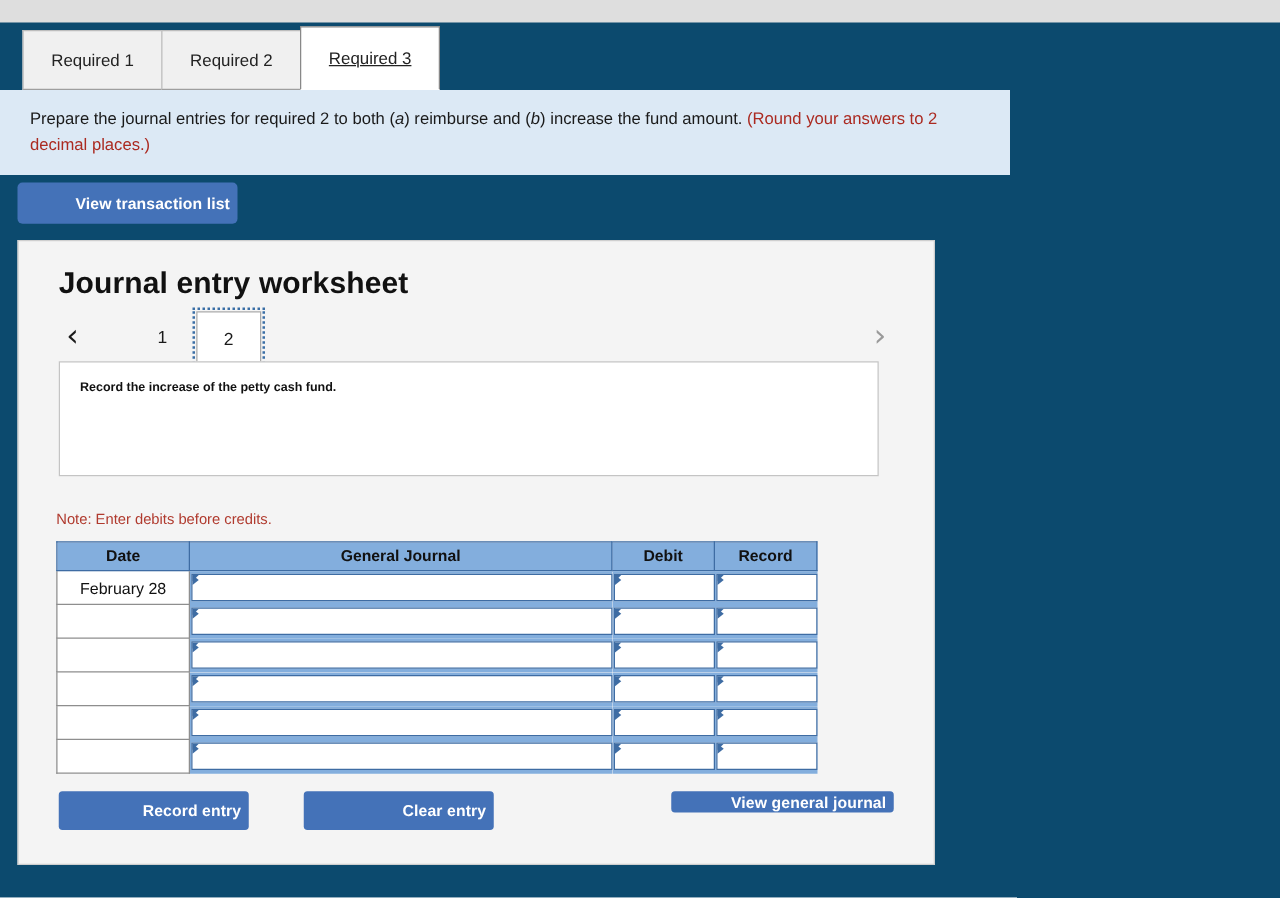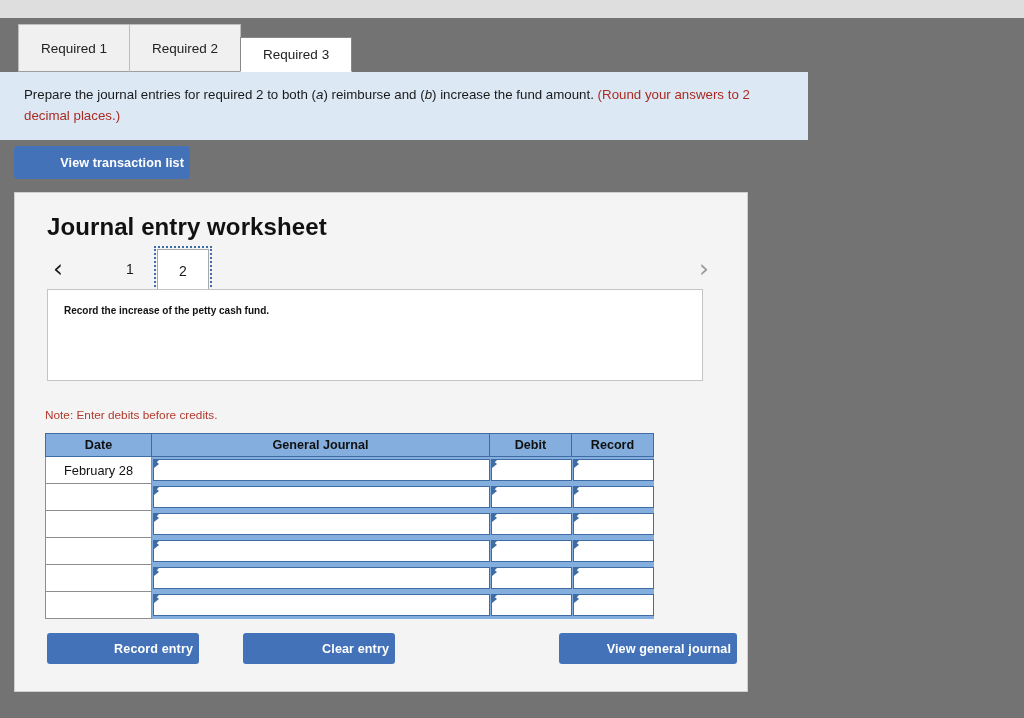--- a/index.html
+++ b/index.html
@@ -6,21 +6,21 @@
     margin: 0;
     padding: 0;
     background: #ffffff;
     font-family: "Liberation Sans", sans-serif;
   }
   #page {
     position: relative;
     width: 1024px;
     height: 718px;
     overflow: hidden;
-    background: #737373;
+    background: #0c4a6e;
   }
 
   
   .top-strip {
     position: absolute;
     left: 0; top: 0;
     width: 1024px; height: 18px;
     background: #dedede;
   }
 
@@ -43,23 +43,24 @@
     color: #222222;
     background: #f0f0f0;
     border: 1px solid #bdbdbd;
     border-bottom: 1px solid #9e9e9e;
     margin-right: -1px;
   }
   .tab.active {
     background: #ffffff;
     border: 1px solid #888888;
     border-bottom: 1px solid #ffffff;
-    height: 35px;
+    height: 51px;
     position: relative;
     z-index: 3;
+    text-decoration: underline;
   }
 
   
   .instruction {
     position: absolute;
     left: 0; top: 72px;
     width: 808px;
     box-sizing: border-box;
     padding: 13px 24px 14px 24px;
     background: #dce9f5;
@@ -241,22 +242,22 @@
     border-radius: 3px;
   }
   .btn-clear {
     position: absolute;
     left: 228px; top: 440px;
     width: 152px; height: 31px;
     border-radius: 3px;
   }
   .btn-general-journal {
     position: absolute;
-    left: 544px; top: 440px;
-    width: 178px; height: 31px;
+    left: 522px; top: 440px;
+    width: 178px; height: 17px;
     border-radius: 3px;
   }
 </style>
 </head>
 <body>
 
 <div id="page">
 
   <div class="top-strip"></div>
 

